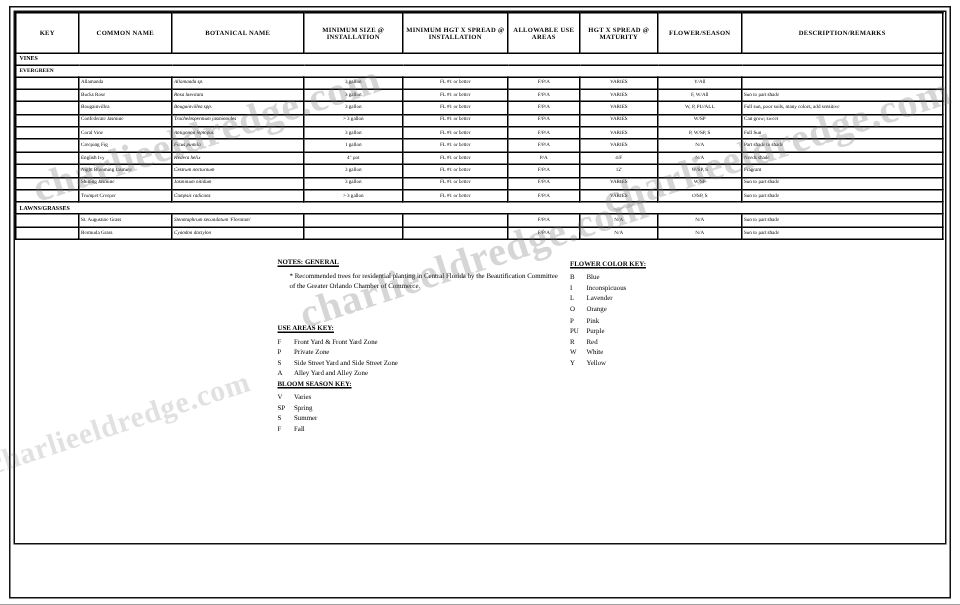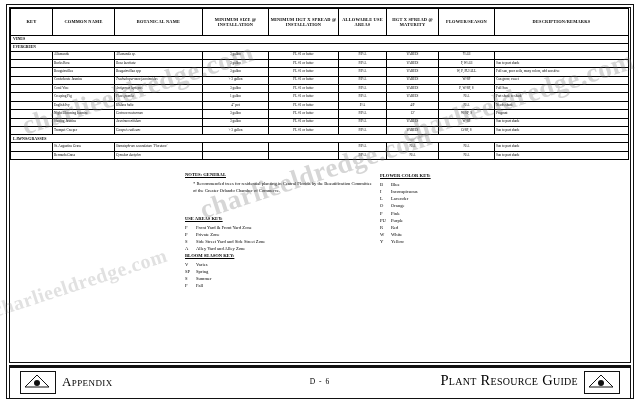--- a/index.html
+++ b/index.html
@@ -313,31 +313,13 @@
           <div class="v">Yellow</div>
         </div>
       </div>
   </div>
 
   <div class="wm wm1">charlieeldredge.com</div>
   <div class="wm wm2">charlieeldredge.com</div>
   <div class="wm wm3">charlieeldredge.com</div>
   <div class="wm wm4">charlieeldredge.com</div>
 
-  <div class="footer">
-    <div class="bar"></div>
-    <div class="emblem left">
-      <svg width="32" height="19" viewBox="0 0 32 19">
-          <path d="M4 15 L16 3 L28 15 Z" fill="none" stroke="#111" stroke-width="1"></path>
-          <circle cx="16" cy="11" r="3" fill="#111"></circle>
-        </svg>
-    </div>
-    <div class="emblem right">
-      <svg width="32" height="19" viewBox="0 0 32 19">
-          <path d="M4 15 L16 3 L28 15 Z" fill="none" stroke="#111" stroke-width="1"></path>
-          <circle cx="16" cy="11" r="3" fill="#111"></circle>
-        </svg>
-    </div>
-    <div class="f-left">Appendix</div>
-    <div class="f-center">D - 6</div>
-    <div class="f-right">Plant Resource Guide</div>
-  </div>
 </div>
 
 </body></html>

